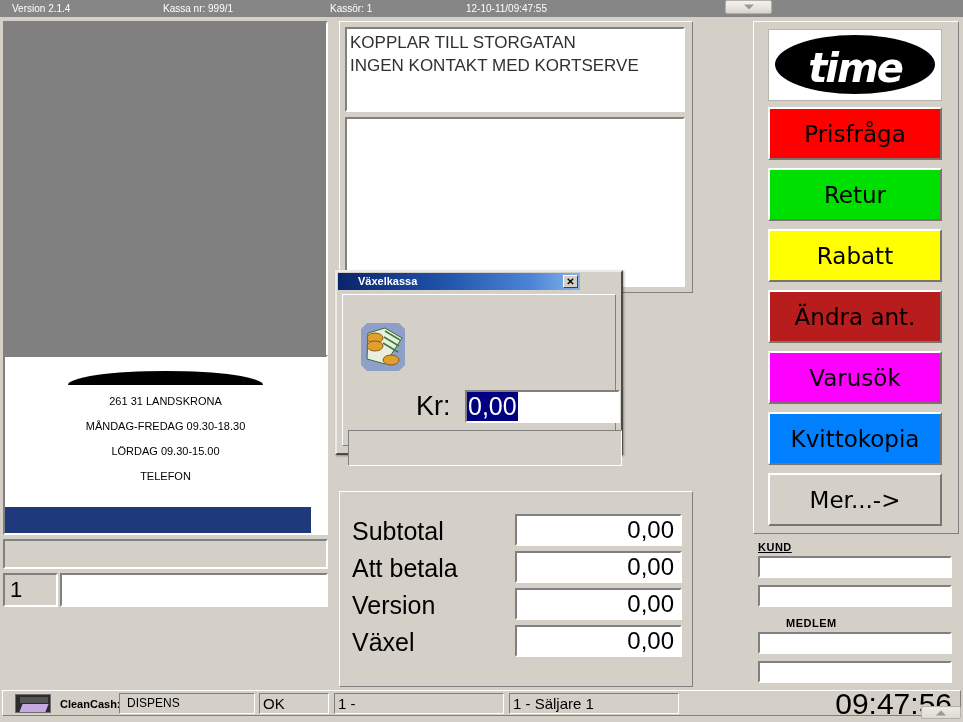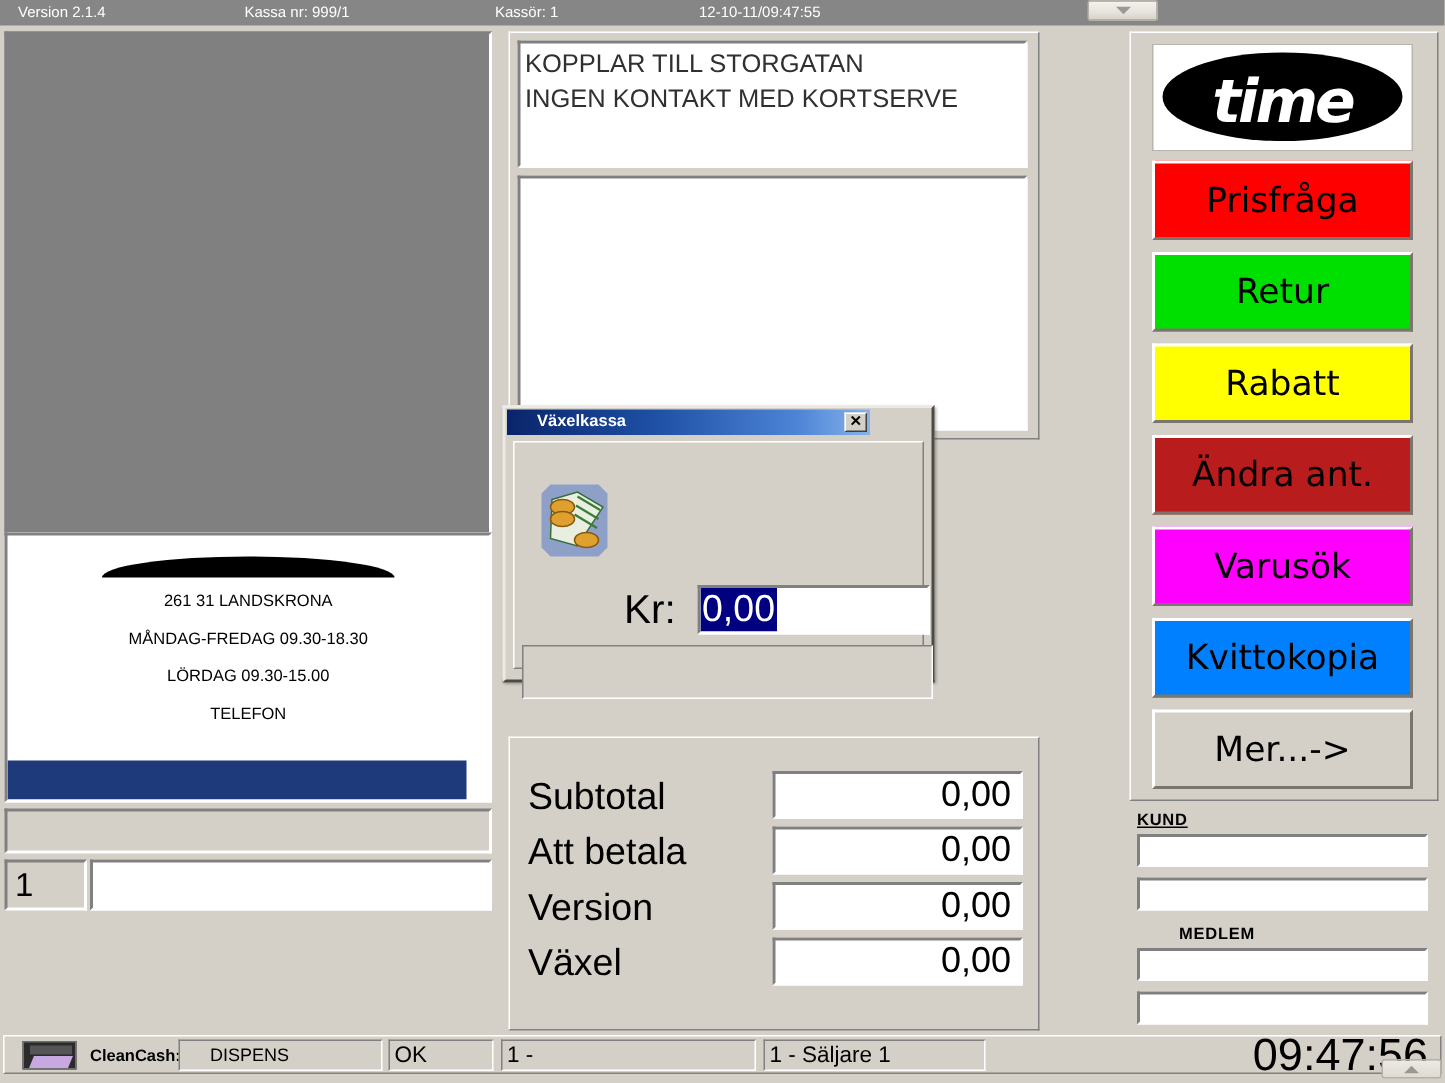--- a/index.html
+++ b/index.html
@@ -353,21 +353,21 @@
   #cc-val {
     position: absolute;
     left: 116px; top: 2px;
     width: 136px; height: 21px;
     background: #d4d0c8;
     border: 1px solid;
     border-color: #808080 #ffffff #ffffff #808080;
     box-sizing: border-box;
     font-size: 12px;
     line-height: 18px;
-    padding-left: 20px;
+    padding-left: 7px;
     color: #000;
   }
   #cc-ok {
     position: absolute;
     left: 256px; top: 2px;
     width: 70px; height: 21px;
     background: #d4d0c8;
     border: 1px solid;
     border-color: #808080 #ffffff #ffffff #808080;
     box-sizing: border-box;
@@ -385,21 +385,21 @@
     border-color: #808080 #ffffff #ffffff #808080;
     box-sizing: border-box;
     font-size: 15px;
     line-height: 19px;
     padding-left: 3px;
     color: #000;
   }
   #cc-seller {
     position: absolute;
     left: 506px; top: 2px;
-    width: 148px; height: 21px;
+    width: 170px; height: 21px;
     background: #d4d0c8;
     border: 1px solid;
     border-color: #808080 #ffffff #ffffff #808080;
     box-sizing: border-box;
     font-size: 15px;
     line-height: 19px;
     padding-left: 3px;
     color: #000;
   }
   #clock {

